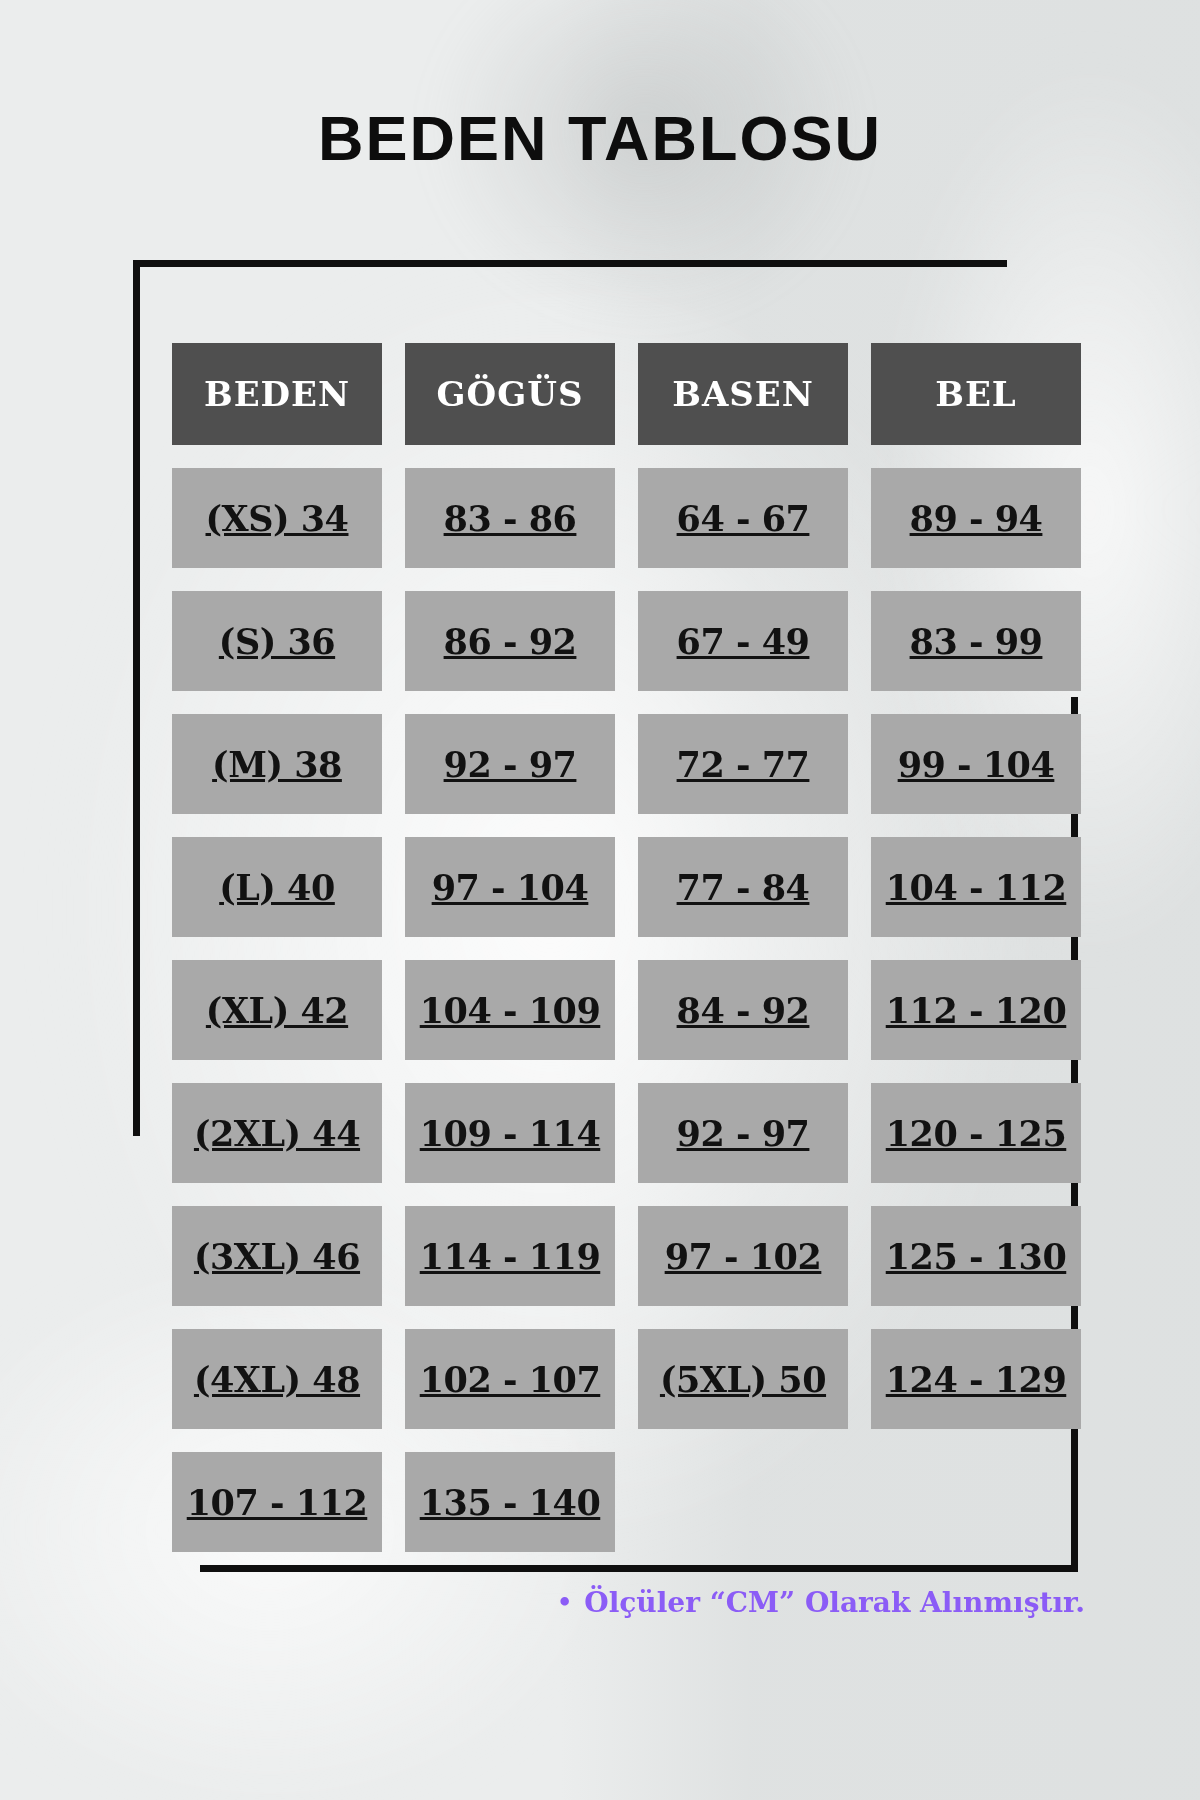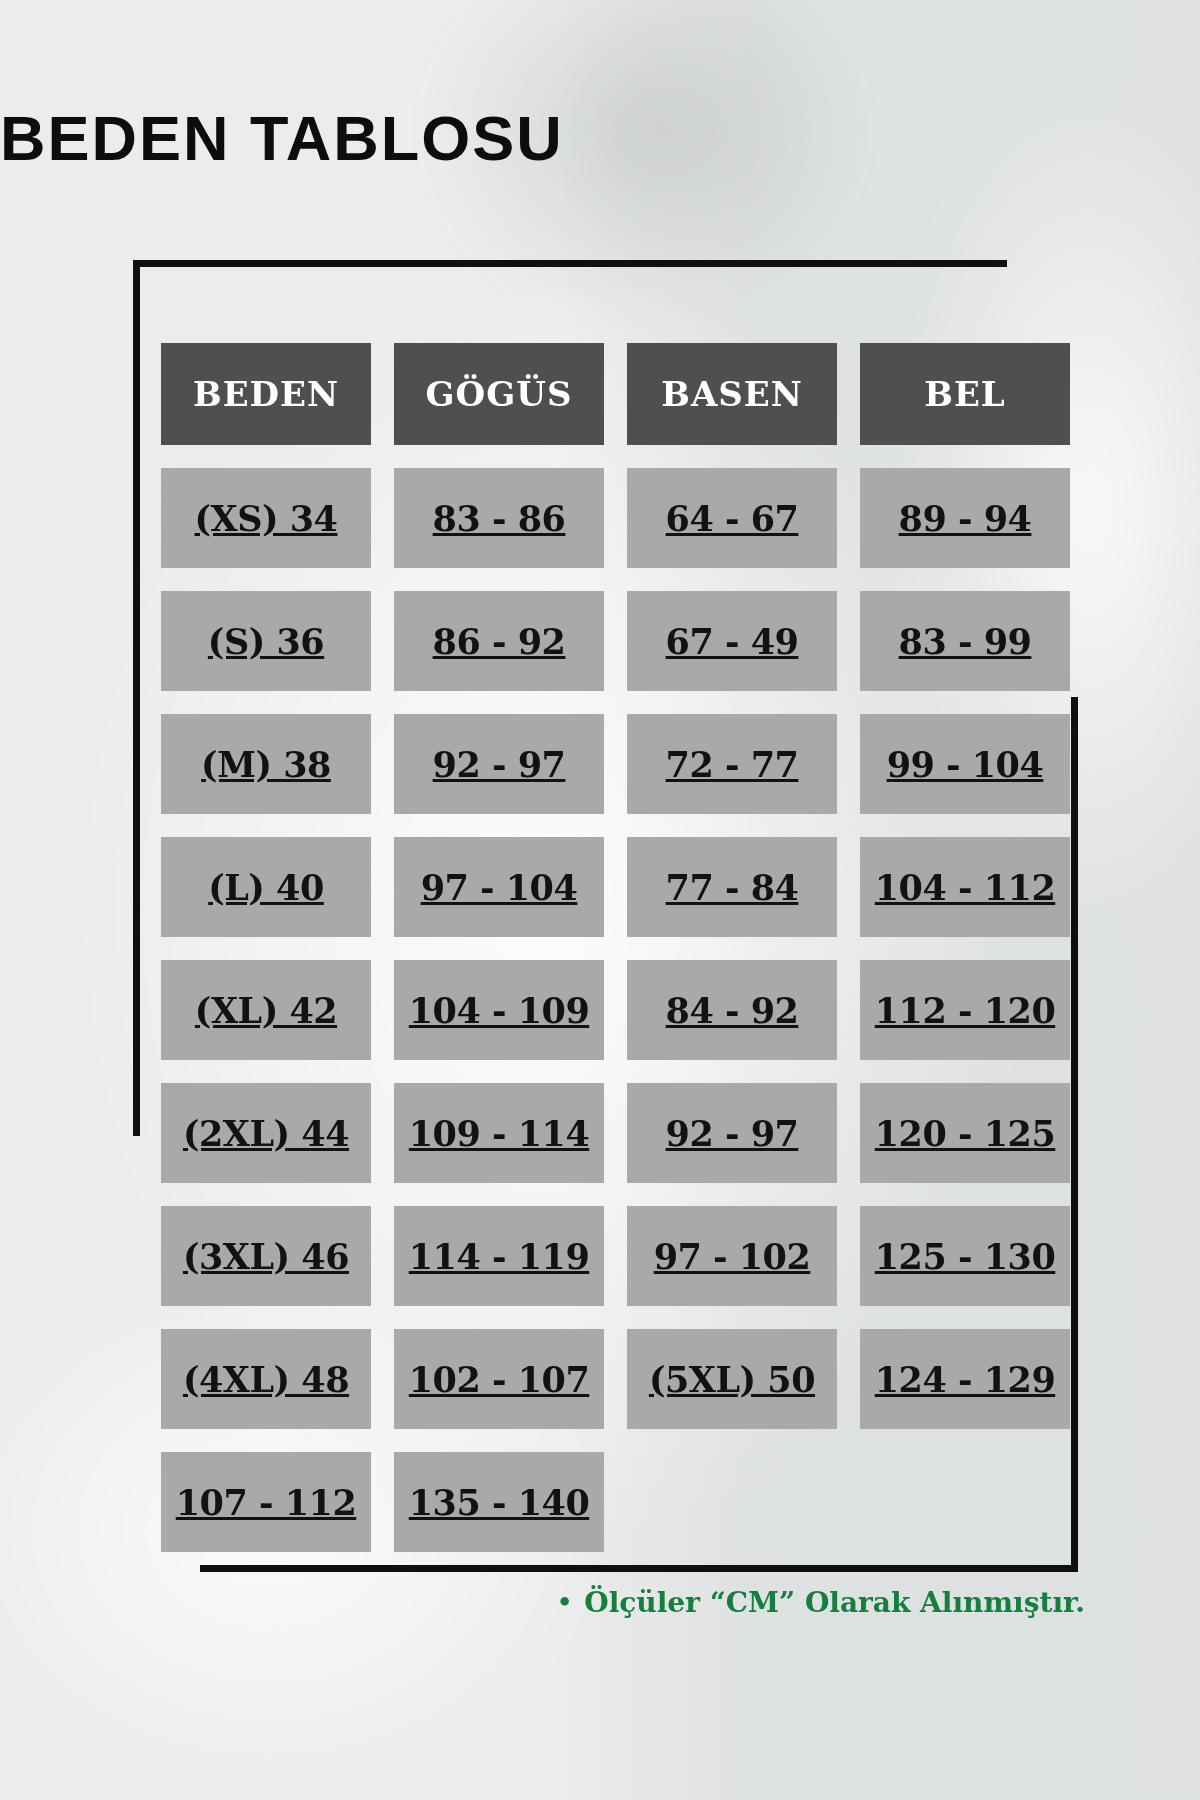--- a/index.html
+++ b/index.html
@@ -37,39 +37,39 @@
     left: -80px; top: 1250px; width: 700px; height: 560px;
     background: radial-gradient(closest-side, rgba(255,255,255,0.75), rgba(255,255,255,0));
     filter: blur(24px);
   }
 
   
   .title {
     position: absolute;
     left: 0; right: 0; top: 102px;
     margin: 0;
-    text-align: left;
+    text-align: center;
     font-size: 63px;
     font-weight: 800;
     letter-spacing: 2px;
     color: #0d0d0d;
     font-family: "Liberation Sans", sans-serif;
   }
 
   
   .line { position: absolute; background: #0f0f0f; }
   .line-top    { left: 133px; top: 260px;  width: 874px; height: 7px; }
   .line-left   { left: 133px; top: 260px;  width: 7px;   height: 876px; }
   .line-right  { left: 1071px; top: 697px; width: 7px;   height: 875px; }
   .line-bottom { left: 200px; top: 1565px; width: 878px; height: 7px; }
 
   
   .table {
     position: absolute;
-    left: 161px; top: 343px;
+    left: 172px; top: 343px;
     display: grid;
     grid-template-columns: repeat(4, 210px);
     grid-template-rows: 102px repeat(9, 100px);
     column-gap: 16px;
     row-gap: 17.4px;
     gap: 23px;
   }
   .cell {
     display: flex;
     align-items: center;
@@ -93,21 +93,21 @@
   }
 
   
   .footnote {
     position: absolute;
     top: 1586px;
     right: 115px;
     font-family: "DejaVu Serif", "Liberation Serif", serif;
     font-weight: 700;
     font-size: 28px;
-    color: #15803d;
+    color: #8b5cf6;
     white-space: nowrap;
     margin-left: 24px;
   }
   .footnote .bullet {
     font-size: 24px;
     margin-right: 12px;
     vertical-align: 2px;
   }
 </style>
 </head>

